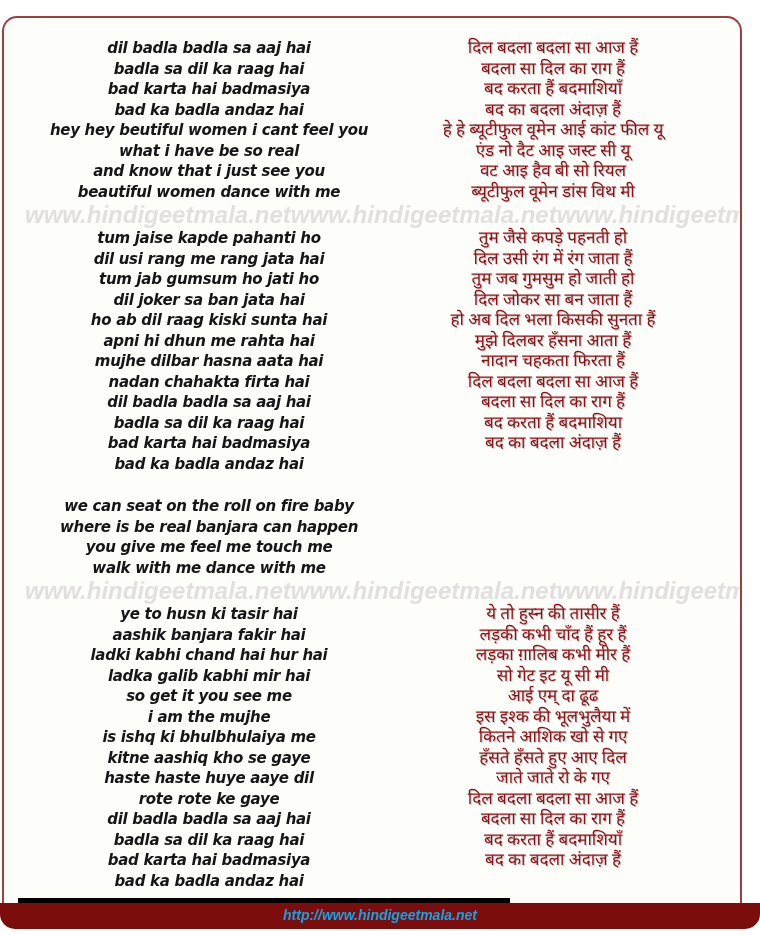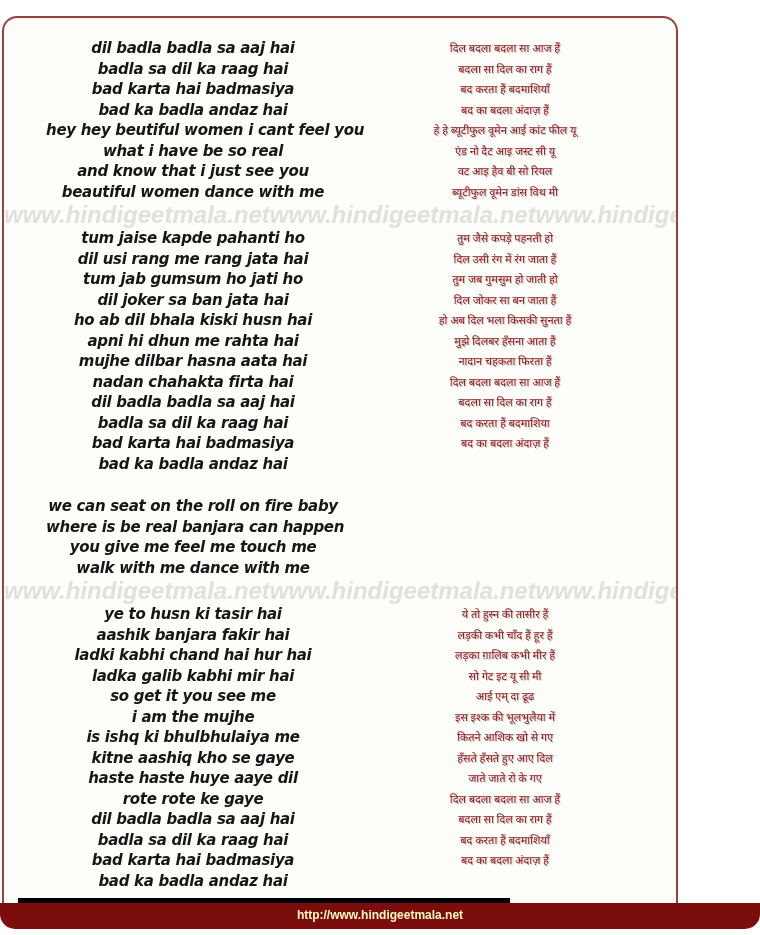--- a/index.html
+++ b/index.html
@@ -9,21 +9,21 @@
     width: 760px;
     height: 935px;
     position: relative;
     font-family: "DejaVu Sans", sans-serif;
     overflow: hidden;
   }
   .page-box {
     position: absolute;
     left: 2px;
     top: 16px;
-    width: 676px;
+    width: 740px;
     height: 887px;
     box-sizing: border-box;
     border: 2px solid #9b4040;
     border-bottom: none;
     border-radius: 15px 15px 0 0;
     background: #fdfdfa;
     padding-top: 20px;
     overflow: hidden;
   }
   .stanza {
@@ -42,32 +42,33 @@
     font-style: italic;
     font-weight: bold;
     font-size: 15px;
     letter-spacing: -0.3px;
     line-height: 20.5px;
     color: #161616;
     white-space: nowrap;
   }
   .line-hi {
     font-family: "Liberation Serif", "DejaVu Serif", serif;
-    font-size: 11px;
+    font-size: 17px;
     line-height: 20.5px;
     color: #8c1114;
     text-shadow: 1px 1px 0 #cfc8c8;
     white-space: nowrap;
   }
   .watermark-row {
     height: 26px;
     display: flex;
     justify-content: space-between;
     align-items: center;
     overflow: hidden;
+    margin-left: 21px;
   }
   .wm {
     font-family: "Liberation Sans", "DejaVu Sans", sans-serif;
     font-style: italic;
     font-weight: bold;
     font-size: 24px;
     color: #e2dfdf;
     white-space: nowrap;
   }
   .stanza-gap { height: 22px; }
@@ -84,24 +85,25 @@
     left: 0;
     top: 903px;
     width: 760px;
     height: 26px;
     background: #7c0d0d;
     border-radius: 0 0 15px 15px;
     text-align: center;
   }
   .footer-url {
     font-family: "Liberation Sans", "DejaVu Sans", sans-serif;
+    font-style: italic;
     font-weight: bold;
-    font-size: 12px;
+    font-size: 14px;
     line-height: 25px;
-    color: #fef9c3;
+    color: #0ea5e9;
     white-space: nowrap;
   }
 </style>
 </head>
 <body>
 
 <div class="page-box">
 
   <div class="stanza">
     <div class="col col-en">
@@ -131,21 +133,21 @@
     <span class="wm">www.hindigeetmala.net</span>
     <span class="wm">www.hindigeetmala.net</span>
   </div>
 
   <div class="stanza">
     <div class="col col-en">
         <div class="line-en">tum jaise kapde pahanti ho</div>
         <div class="line-en">dil usi rang me rang jata hai</div>
         <div class="line-en">tum jab gumsum ho jati ho</div>
         <div class="line-en">dil joker sa ban jata hai</div>
-        <div class="line-en">ho ab dil bhala kiski husn hai</div>
+        <div class="line-en">ho ab dil raag kiski sunta hai</div>
         <div class="line-en">apni hi dhun me rahta hai</div>
         <div class="line-en">mujhe dilbar hasna aata hai</div>
         <div class="line-en">nadan chahakta firta hai</div>
         <div class="line-en">dil badla badla sa aaj hai</div>
         <div class="line-en">badla sa dil ka raag hai</div>
         <div class="line-en">bad karta hai badmasiya</div>
         <div class="line-en">bad ka badla andaz hai</div>
       </div>
     <div class="col col-hi">
         <div class="line-hi">तुम जैसे कपड़े पहनती हो</div>

